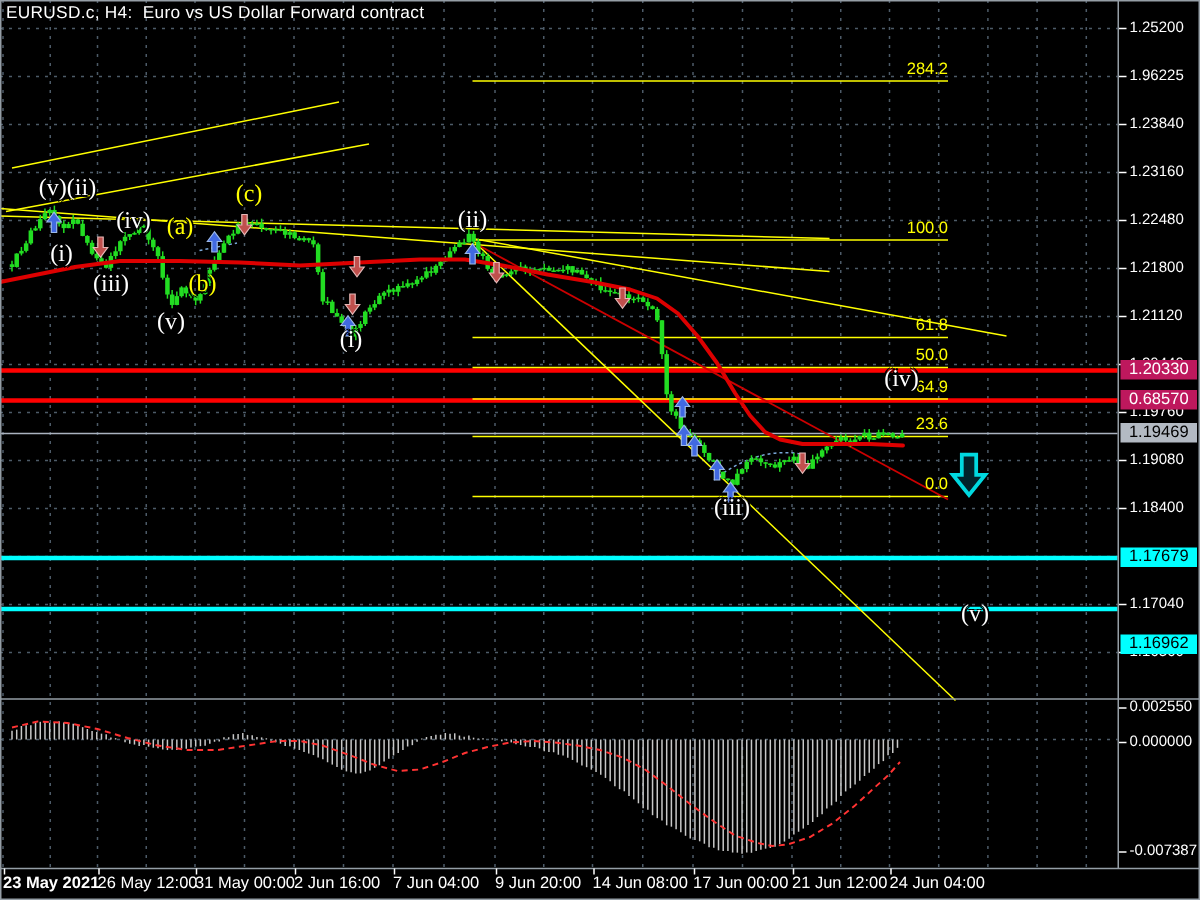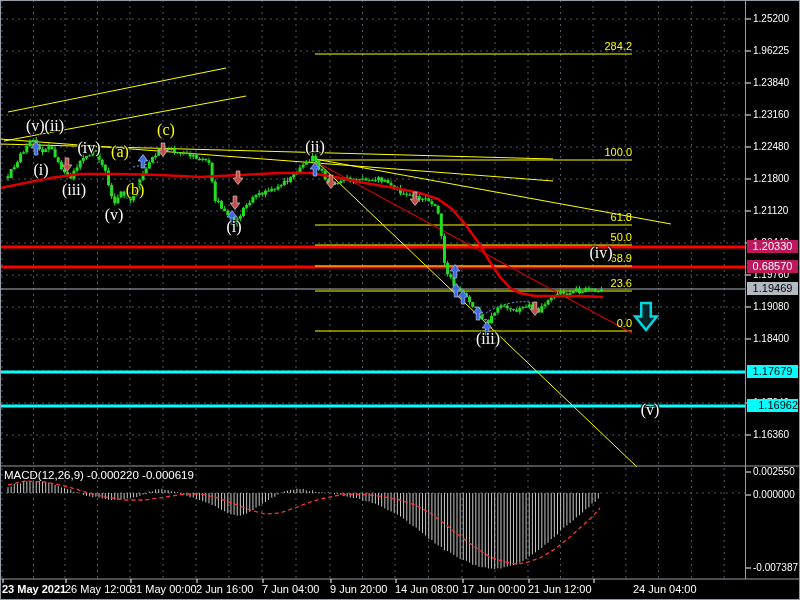--- a/index.html
+++ b/index.html
@@ -735,26 +735,26 @@
         <line x1="197" y1="579" x2="197" y2="583" stroke="#fff"></line>
         <line x1="263" y1="579" x2="263" y2="583" stroke="#fff"></line>
         <line x1="331" y1="579" x2="331" y2="583" stroke="#fff"></line>
         <line x1="396" y1="579" x2="396" y2="583" stroke="#fff"></line>
         <line x1="463" y1="579" x2="463" y2="583" stroke="#fff"></line>
         <line x1="529" y1="579" x2="529" y2="583" stroke="#fff"></line>
         <line x1="594" y1="579" x2="594" y2="583" stroke="#fff"></line>
       </g>
     </svg>
   <div id="overlays">
-    <div class="macd-title">MACD(12,26,9) -0.000220 -0.000619</div>
+    <div class="title">EURUSD.c, H4:  Euro vs US Dollar Forward contract</div>
   <div class="fib-label" style="left: 632px; top: 40px;">284.2</div>
       <div class="fib-label" style="left: 632px; top: 146px;">100.0</div>
       <div class="fib-label" style="left: 632px; top: 211px;">61.8</div>
       <div class="fib-label" style="left: 632px; top: 231px;">50.0</div>
-      <div class="fib-label" style="left: 632px; top: 252px;">68.9</div>
+      <div class="fib-label" style="left: 632px; top: 252px;">64.9</div>
       <div class="fib-label" style="left: 632px; top: 277px;">23.6</div>
       <div class="fib-label" style="left: 632px; top: 317px;">0.0</div>
       <div class="axis-label" style="top: 13px;">1.25200</div>
       <div class="axis-label" style="top: 45px;">1.96225</div>
       <div class="axis-label" style="top: 77px;">1.23840</div>
       <div class="axis-label" style="top: 109px;">1.23160</div>
       <div class="axis-label" style="top: 141px;">1.22480</div>
       <div class="axis-label" style="top: 173px;">1.21800</div>
       <div class="axis-label" style="top: 205px;">1.21120</div>
       <div class="axis-label" style="top: 237px;">1.20440</div>
@@ -763,31 +763,31 @@
       <div class="axis-label" style="top: 333px;">1.18400</div>
       <div class="axis-label" style="top: 397px;">1.17040</div>
       <div class="axis-label" style="top: 429px;">1.16360</div>
       <div class="axis-label" style="top: 466px;">0.002550</div>
       <div class="axis-label" style="top: 489px;">0.000000</div>
       <div class="axis-label" style="top: 562px;">-0.007387</div>
       <div class="badge red" style="top: 240px;">1.20330</div>
       <div class="badge red" style="top: 260px;">0.68570</div>
       <div class="badge gray" style="top: 282px;">1.19469</div>
       <div class="badge cyan" style="top: 365px;">1.17679</div>
-      <div class="badge cyan" style="top: 399px; text-align: right;">1.16962</div>
+      <div class="badge cyan" style="top: 423px;">1.16962</div>
       <div class="time-label" style="left: 2px; font-weight: bold;">23 May 2021</div>
       <div class="time-label" style="left: 65px;">26 May 12:00</div>
       <div class="time-label" style="left: 130px;">31 May 00:00</div>
       <div class="time-label" style="left: 196px;">2 Jun 16:00</div>
       <div class="time-label" style="left: 262px;">7 Jun 04:00</div>
       <div class="time-label" style="left: 330px;">9 Jun 20:00</div>
       <div class="time-label" style="left: 395px;">14 Jun 08:00</div>
       <div class="time-label" style="left: 462px;">17 Jun 00:00</div>
       <div class="time-label" style="left: 528px;">21 Jun 12:00</div>
-      <div class="time-label" style="left: 593px; margin-left: 40px;">24 Jun 04:00</div>
+      <div class="time-label" style="left: 593px;">24 Jun 04:00</div>
       <div class="wave w" style="left: 45px; top: 126px;">(v)(ii)</div>
       <div class="wave w" style="left: 41px; top: 170px;">(i)</div>
       <div class="wave w" style="left: 74px; top: 190px;">(iii)</div>
       <div class="wave w" style="left: 89px; top: 148px;">(iv)</div>
       <div class="wave w" style="left: 114px; top: 215px;">(v)</div>
       <div class="wave y" style="left: 120px; top: 152px;">(a)</div>
       <div class="wave y" style="left: 135px; top: 190px;">(b)</div>
       <div class="wave y" style="left: 166px; top: 130px;">(c)</div>
       <div class="wave w" style="left: 234px; top: 227px;">(i)</div>
       <div class="wave w" style="left: 315px; top: 147px;">(ii)</div>

